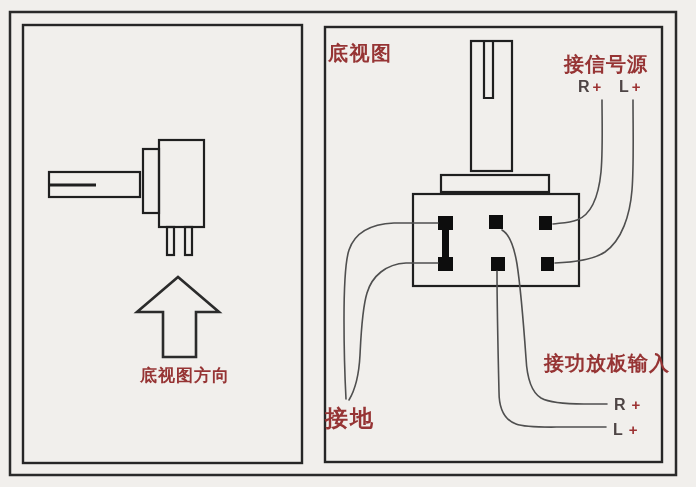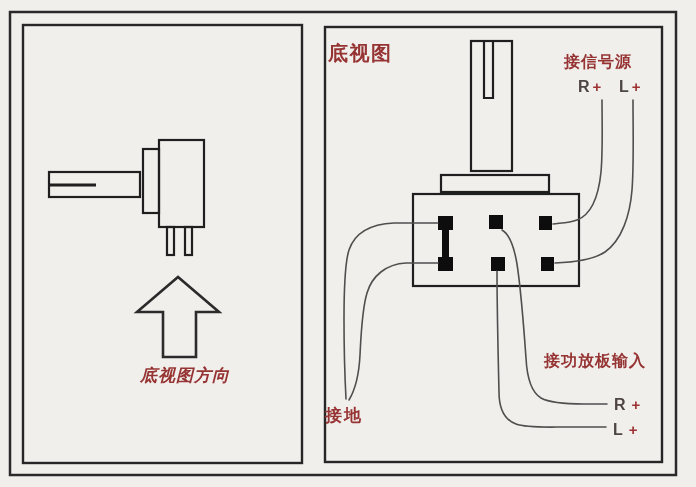--- a/index.html
+++ b/index.html
@@ -13,23 +13,23 @@
   .stage svg{position:absolute;left:0;top:0;}
   .lbl{
     position:absolute;
     line-height:1;
     white-space:nowrap;
     color:#963434;
     font-weight:bold;
     user-select:none;
   }
   .lbl-title{font-size:20px;letter-spacing:1.5px;}
-  .lbl-heading{font-size:16px;letter-spacing:1px;}
-  .lbl-ground{font-size:17px;letter-spacing:2px;font-family:Liberation Serif, serif;}
-  .lbl-direction{font-size:17px;letter-spacing:1px;font-style:italic;}
+  .lbl-heading{font-size:20px;letter-spacing:1px;}
+  .lbl-ground{font-size:23px;letter-spacing:2px;font-family:Liberation Serif, serif;}
+  .lbl-direction{font-size:17px;letter-spacing:1px;}
   .rl{
     position:absolute;
     line-height:1;
     font-size:16px;
     font-weight:bold;
     color:#4e4545;
     white-space:nowrap;
   }
   .rl .plus{color:#9c3232;margin-left:3px;font-size:15px;}
   .rl-wide .plus{margin-left:6px;}

